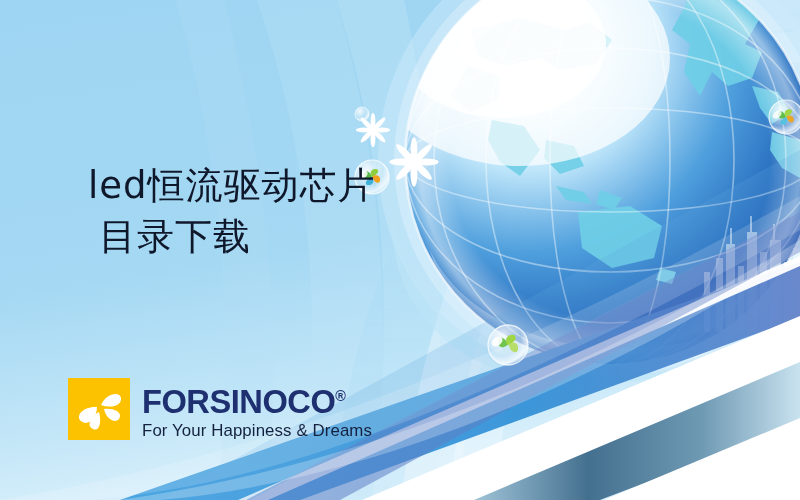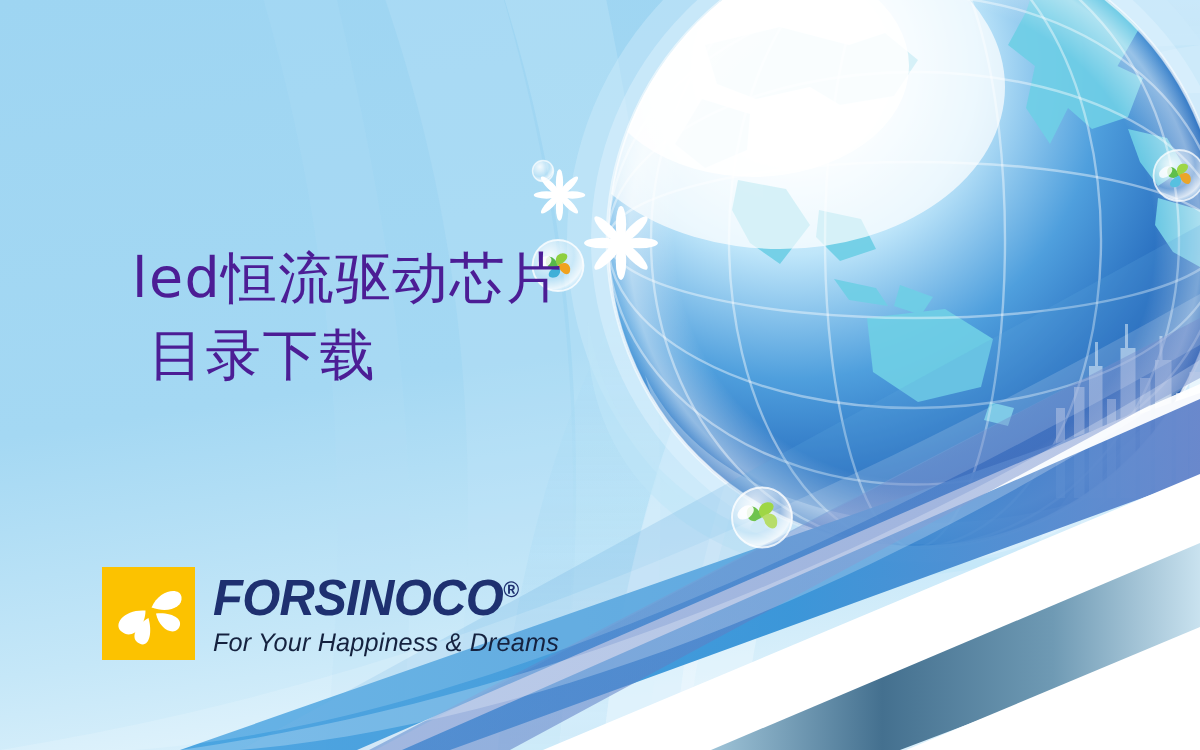--- a/index.html
+++ b/index.html
@@ -18,21 +18,21 @@
     line-height:1.32;
     font-family:"DejaVu Sans","Liberation Sans",sans-serif;
     font-size:37px;
     letter-spacing:1px;
     white-space:nowrap;
   }
   .headline .l1{display:block;}
   .headline .l2{display:block;margin-left:11px;margin-top:2px;}
 
   
-  .logo{position:absolute;left:68px;top:378px;z-index:40;display:flex;align-items:center;font-style:italic;}
+  .logo{position:absolute;left:68px;top:378px;z-index:40;display:flex;align-items:flex-end;}
   .logo-mark{width:62px;height:62px;flex:0 0 62px;position:relative;}
   .logo-text{margin-left:12px;display:block;padding-top:2px;}
   .brand{
     display:block;
     font-family:"Liberation Sans",sans-serif;
     font-weight:bold;
     font-size:34px;
     line-height:34px;
     letter-spacing:-0.5px;
     color:#1e3070;
@@ -282,21 +282,21 @@
         </g>
 
         <g transform="translate(362,114)">
           <circle r="7" fill="url(#bubbleG)"></circle>
           <circle r="7" fill="none" stroke="#ffffff" stroke-opacity="0.7" stroke-width="0.9"></circle>
         </g>
       </g>
     </g>
   </svg>
 
-  <div class="headline" style="color: #4c1d95;">
+  <div class="headline" style="color: #0f172a;">
     <span class="l1">led恒流驱动芯片</span>
     <span class="l2">目录下载</span>
   </div>
 
   <div class="logo">
     <span class="logo-mark">
       <svg width="62" height="62" viewBox="0 0 62 62" xmlns="http://www.w3.org/2000/svg">
         <rect x="0" y="0" width="62" height="62" fill="#fcc200"></rect>
         <g fill="#ffffff">
           <path d="M33,27 C38,15 52,13 53,20 C54,27 44,31 33,27 Z"></path>

